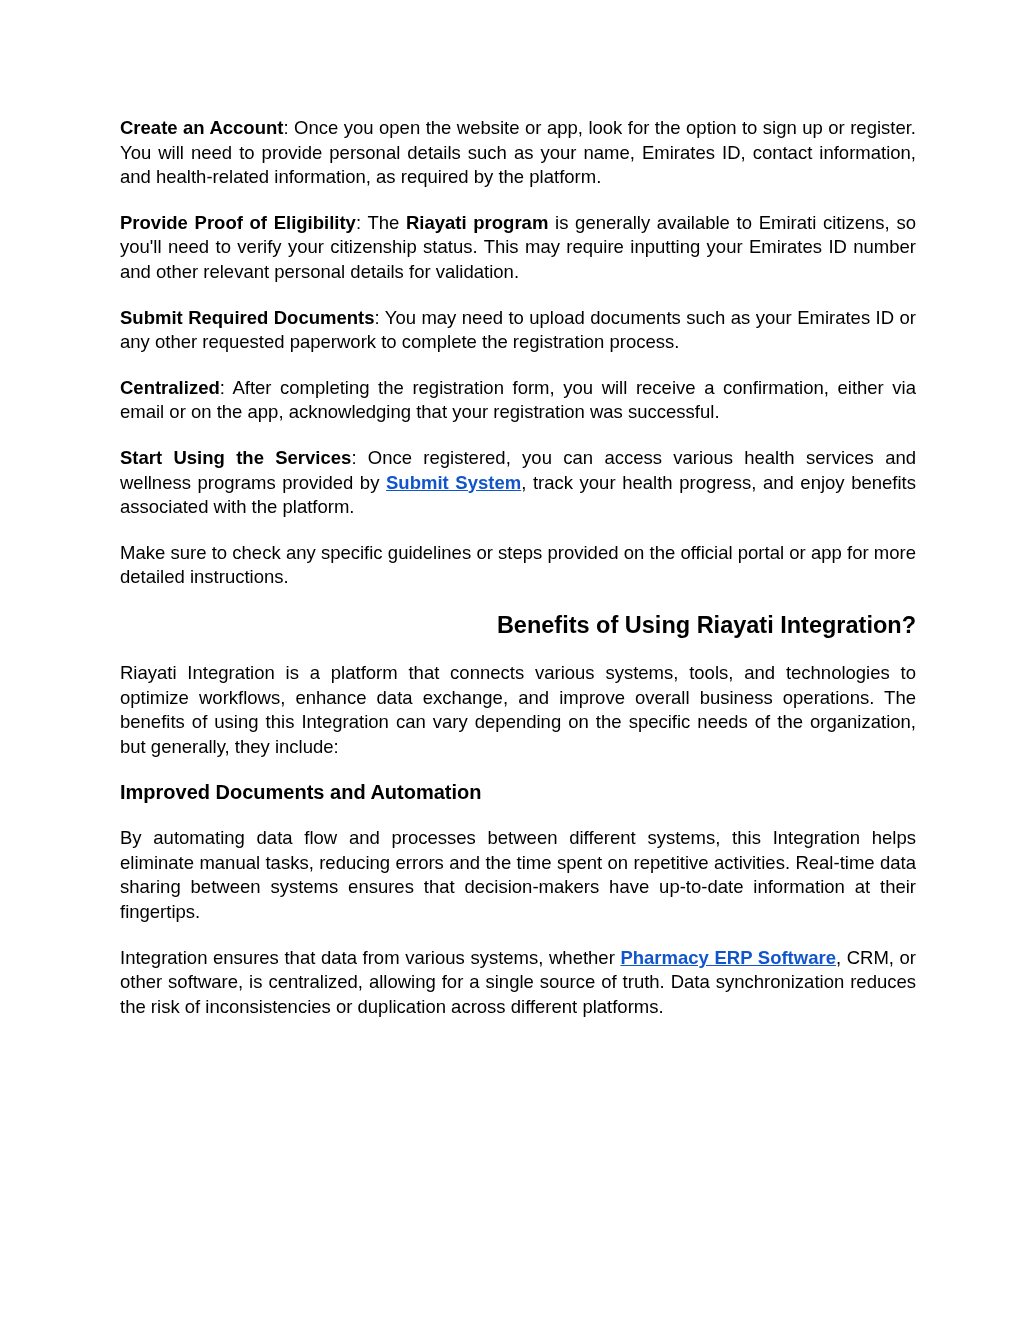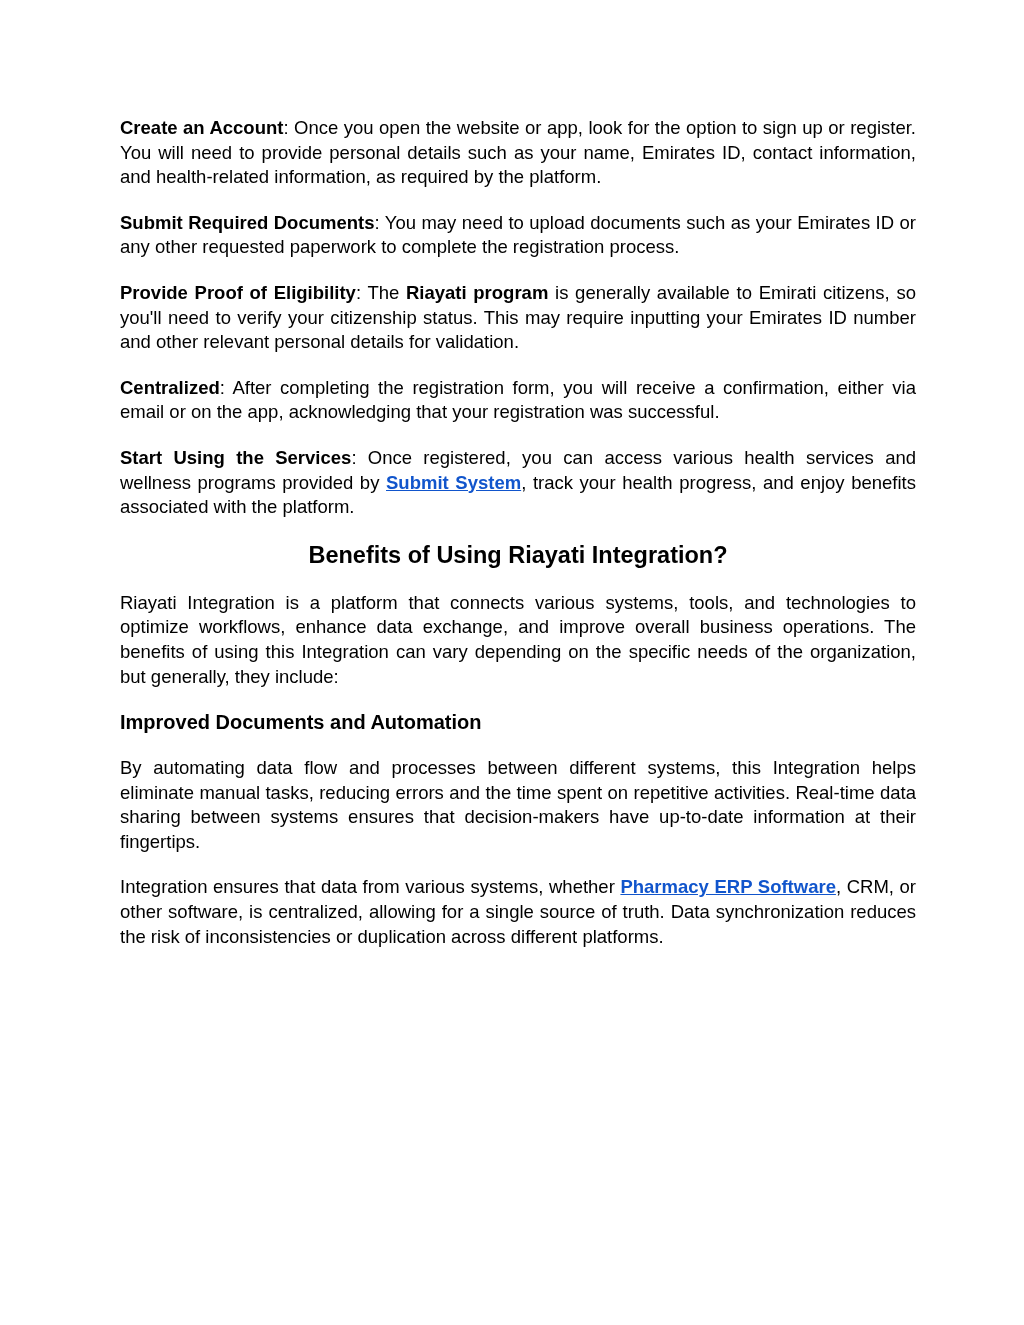--- a/index.html
+++ b/index.html
@@ -22,21 +22,21 @@
     font-size: 18.5px;
     line-height: 24.6px;
     text-align: justify;
     margin: 0 0 21px 0;
   }
   .h-section {
     font-size: 23.5px;
     line-height: 29px;
     font-weight: bold;
     margin: 0 0 21px 0;
-    text-align: center;
+    text-align: right;
   }
   .h-sub {
     font-size: 20px;
     line-height: 25px;
     font-weight: bold;
     margin: 0 0 21px 0;
     text-align: left;
   }
   .bold-run {
     font-weight: bold;
@@ -47,23 +47,24 @@
     text-decoration: underline;
     cursor: pointer;
   }
 </style>
 </head>
 <body>
 
 <div class="page" style="--page-bg: #ffffff; --text-color: #000000; --link-color: #1155cc;">
   <div id="doc-content">
       <p class="para"><span class="bold-run">Create an Account</span><span>: Once you open the website or app, look for the option to sign up or register. You will need to provide personal details such as your name, Emirates ID, contact information, and health-related information, as required by the platform.</span></p>
+      <p class="para"><span class="bold-run">Provide Proof of Eligibility</span><span>: The </span><span class="bold-run">Riayati program</span><span> is generally available to Emirati citizens, so you'll need to verify your citizenship status. This may require inputting your Emirates ID number and other relevant personal details for validation.</span></p>
       <p class="para"><span class="bold-run">Submit Required Documents</span><span>: You may need to upload documents such as your Emirates ID or any other requested paperwork to complete the registration process.</span></p>
-      <p class="para"><span class="bold-run">Provide Proof of Eligibility</span><span>: The </span><span class="bold-run">Riayati program</span><span> is generally available to Emirati citizens, so you'll need to verify your citizenship status. This may require inputting your Emirates ID number and other relevant personal details for validation.</span></p>
       <p class="para"><span class="bold-run">Centralized</span><span>: After completing the registration form, you will receive a confirmation, either via email or on the app, acknowledging that your registration was successful.</span></p>
       <p class="para"><span class="bold-run">Start Using the Services</span><span>: Once registered, you can access various health services and wellness programs provided by </span><a class="doclink">Submit System</a><span>, track your health progress, and enjoy benefits associated with the platform.</span></p>
+      <p class="para"><span>Make sure to check any specific guidelines or steps provided on the official portal or app for more detailed instructions.</span></p>
       <h2 class="h-section">Benefits of Using Riayati Integration?</h2>
       <p class="para"><span>Riayati Integration is a platform that connects various systems, tools, and technologies to optimize workflows, enhance data exchange, and improve overall business operations. The benefits of using this Integration can vary depending on the specific needs of the organization, but generally, they include:</span></p>
       <h3 class="h-sub">Improved Documents and Automation</h3>
       <p class="para"><span>By automating data flow and processes between different systems, this Integration helps eliminate manual tasks, reducing errors and the time spent on repetitive activities. Real-time data sharing between systems ensures that decision-makers have up-to-date information at their fingertips.</span></p>
       <p class="para"><span>Integration ensures that data from various systems, whether </span><a class="doclink">Pharmacy ERP Software</a><span>, CRM, or other software, is centralized, allowing for a single source of truth. Data synchronization reduces the risk of inconsistencies or duplication across different platforms.</span></p>
     </div>
 </div>
 
 </body></html>

